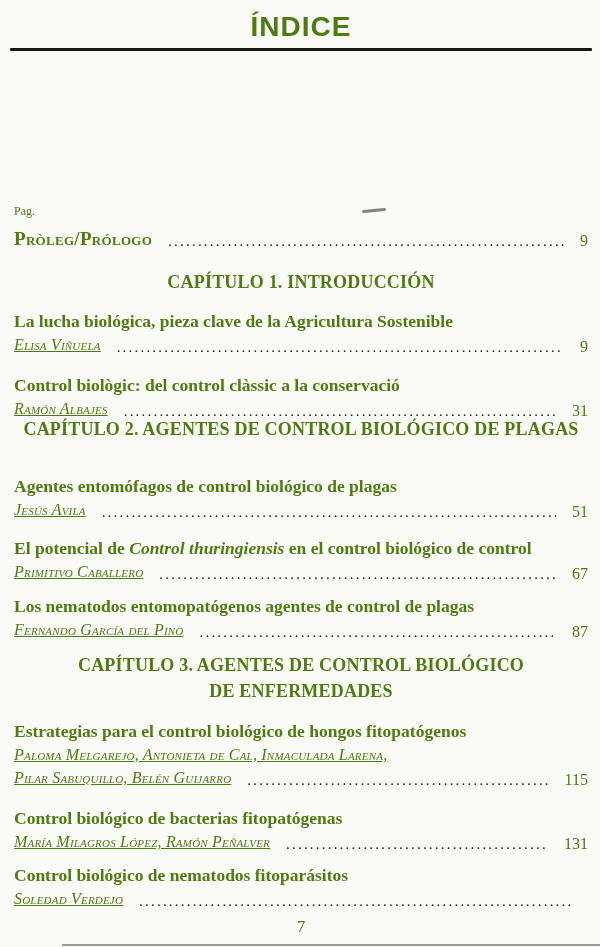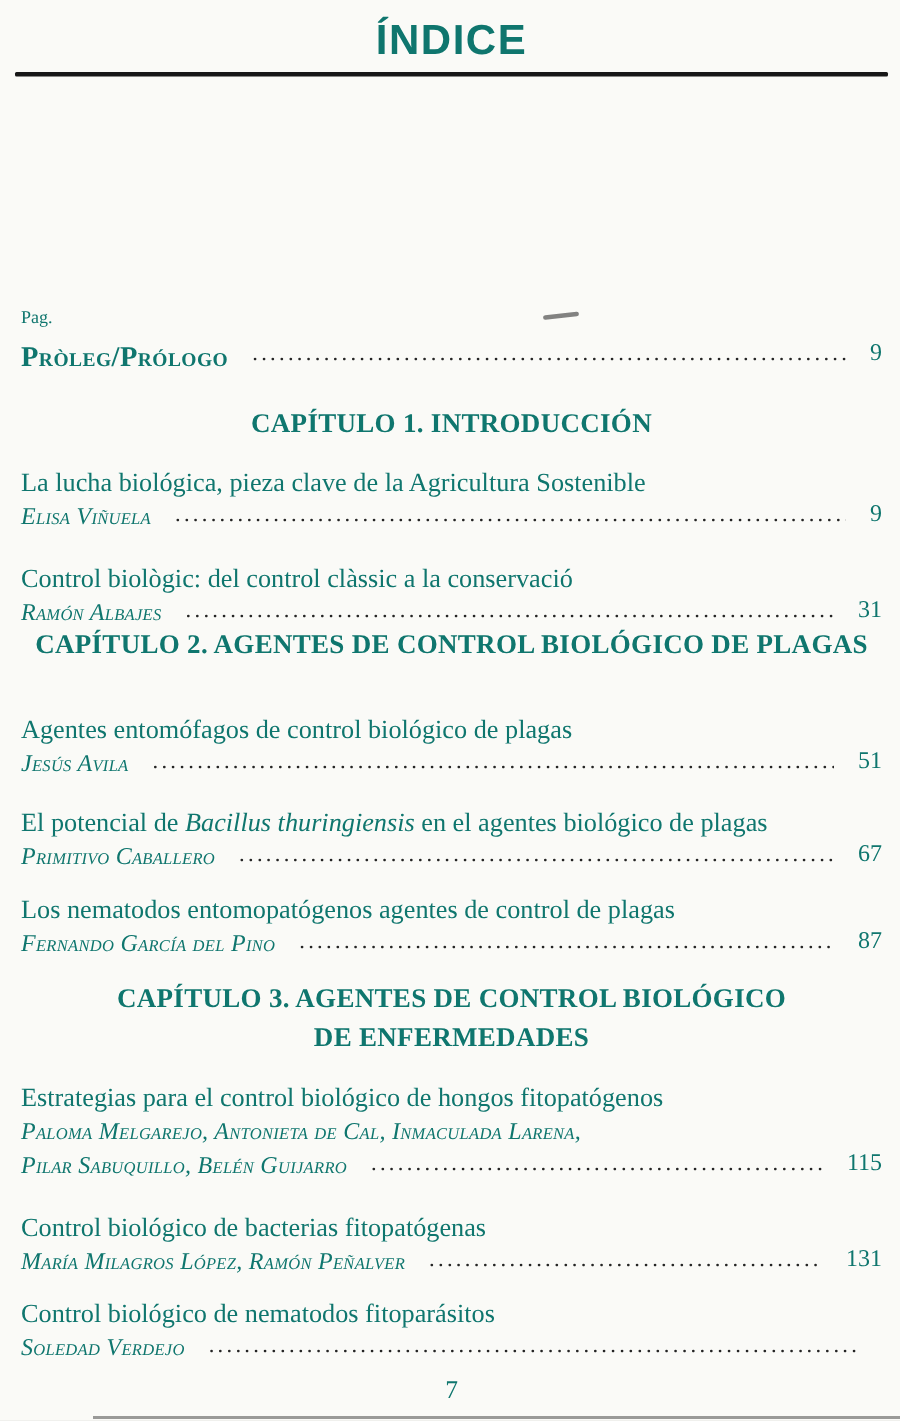--- a/index.html
+++ b/index.html
@@ -1,36 +1,36 @@
 <!DOCTYPE html>
 <html><head>
 <meta charset="utf-8">
 <style>
   html,body { margin:0; padding:0; background:#e8e8e6; }
   .page {
     position:relative; width:600px; height:947px; margin:0 auto;
     background:#fafaf7;
     font-family:"Liberation Serif", serif;
-    color:#0f766e;
+    color:#4d7c0f;
     overflow:hidden;
   }
   .abs { position:absolute; left:14px; right:12px; }
   .doc-title {
     top:10px; text-align:center;
     font-family:"Liberation Sans", sans-serif;
     font-weight:bold; font-size:28px; line-height:34px; letter-spacing:1px;
   }
   .rule-thick { position:absolute; left:10px; right:8px; top:48px; height:3px; background:#171717; border-radius:1px; }
   .pag-header { top:201px; text-align:left; font-size:12px; line-height:20px; }
   .chapter { font-weight:bold; font-size:18px; line-height:26px; text-align:center; letter-spacing:0.2px; }
-  .entry-title { font-weight:normal; font-size:17.5px; line-height:24px; }
-  .row { display:flex; align-items:flex-start; margin-top:1px;gap:15px; }
+  .entry-title { font-weight:bold; font-size:17.5px; line-height:24px; }
+  .row { display:flex; align-items:flex-end; margin-top:1px;gap:15px; }
   .authors {
     font-style:italic; font-variant:small-caps;
-    font-size:16px; line-height:22px; white-space:nowrap; letter-spacing:0.2px;
+    font-size:16px; line-height:22px; white-space:nowrap; letter-spacing:0.2px;text-decoration:underline;
   }
   .prolog-label {
     font-weight:bold; font-variant:small-caps;
     font-size:19px; line-height:23px; white-space:nowrap; letter-spacing:0.3px;
   }
   .leader { flex:1 1 auto; overflow:hidden; white-space:nowrap; margin:0 1px; }
   .leader::after {
     content:"...................................................................................................................................................................................................................";
     font-size:15px; letter-spacing:2.2px; color:#242424;
   }
@@ -91,21 +91,21 @@
     <div class="entry-title">Agentes entomófagos de control biológico de plagas</div>
     <div class="row">
       <span class="authors">Jesús Avila</span>
       <span class="leader"></span>
       <span class="pagenum">51</span>
     </div>
   </div>
 
   <div class="abs" style="top:536px">
     <div class="entry-title">
-      <span>El potencial de </span><span class="italic">Bacillus thuringiensis</span><span> en el agentes biológico de plagas</span>
+      <span>El potencial de </span><span class="italic">Control thuringiensis</span><span> en el control biológico de control</span>
     </div>
     <div class="row">
       <span class="authors">Primitivo Caballero</span>
       <span class="leader"></span>
       <span class="pagenum">67</span>
     </div>
   </div>
 
   <div class="abs" style="top:594px">
     <div class="entry-title">Los nematodos entomopatógenos agentes de control de plagas</div>

